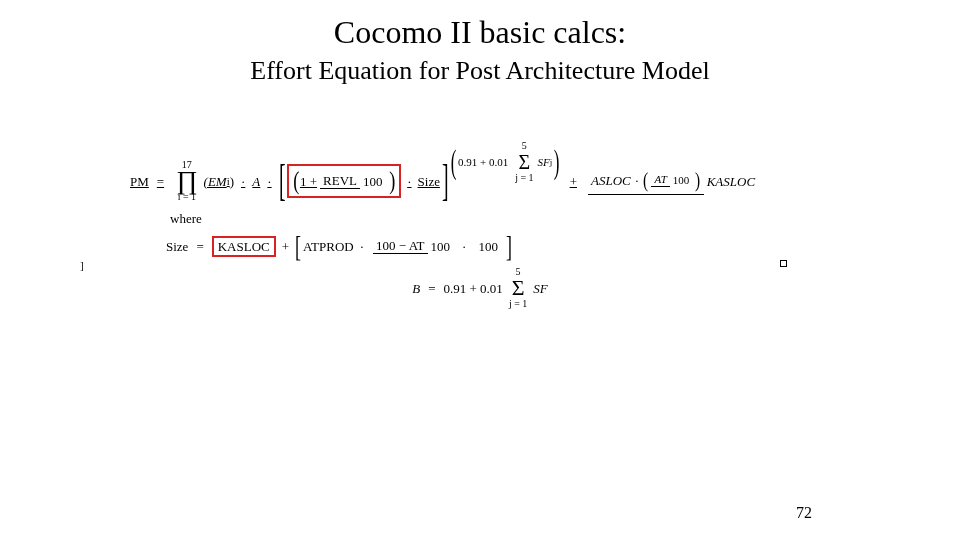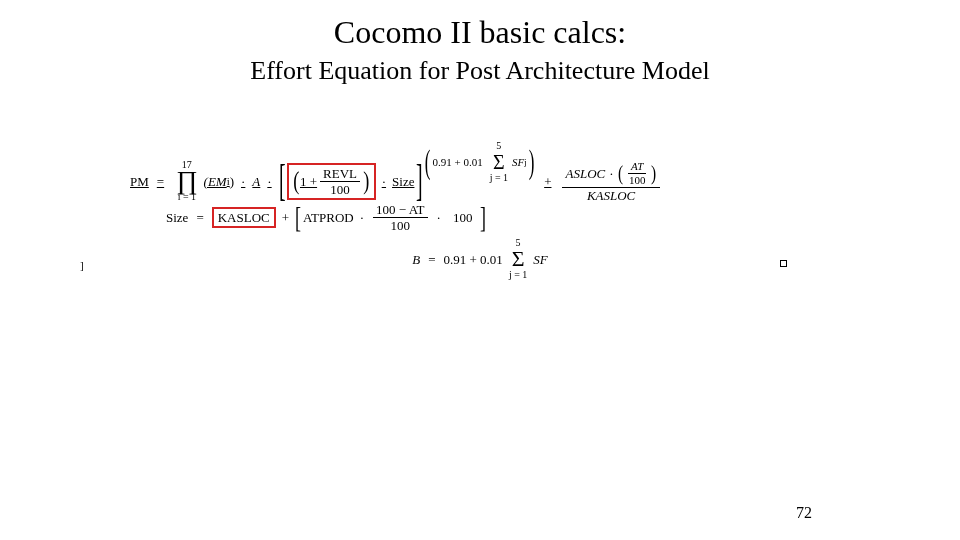--- a/index.html
+++ b/index.html
@@ -63,21 +63,21 @@
     flex-direction: column;
     align-items: center;
     margin: 0 4px;
   }
   .bigop .ub { font-size: 10px; }
   .bigop .op { font-size: 26px; line-height: 22px; }
   .bigop .lb { font-size: 10px; }
 
   .frac {
     display: inline-flex;
-    flex-direction: column;
+    flex-direction: row;
     align-items: center;
     margin: 0 3px;
     vertical-align: middle;
   }
   .frac .num { padding: 0 3px 1px 3px; border-bottom: 1px solid #000; }
   .frac .den { padding: 1px 3px 0 3px; }
 
   .lbracket, .rbracket {
     font-size: 30px;
     line-height: 30px;
@@ -210,20 +210,21 @@
           </span>
           <span class="rparen-big" style="font-size:22px;">)</span>
         </span>
         <span class="den math-i">KASLOC</span>
       </span>
     </div>
 
     <span style="position:absolute; left:-50px; top:100px; font-size:11px;">]</span>
     <span class="stray" style="left:650px; top:100px;"></span>
 
+    <div class="where">where</div>
 
     <div class="size-row">
       <span>Size</span>
       <span style="margin:0 6px;">=</span>
 
       <span class="redbox">
         <span>KASLOC</span>
       </span>
 
       <span style="margin:0 4px;">+</span>

